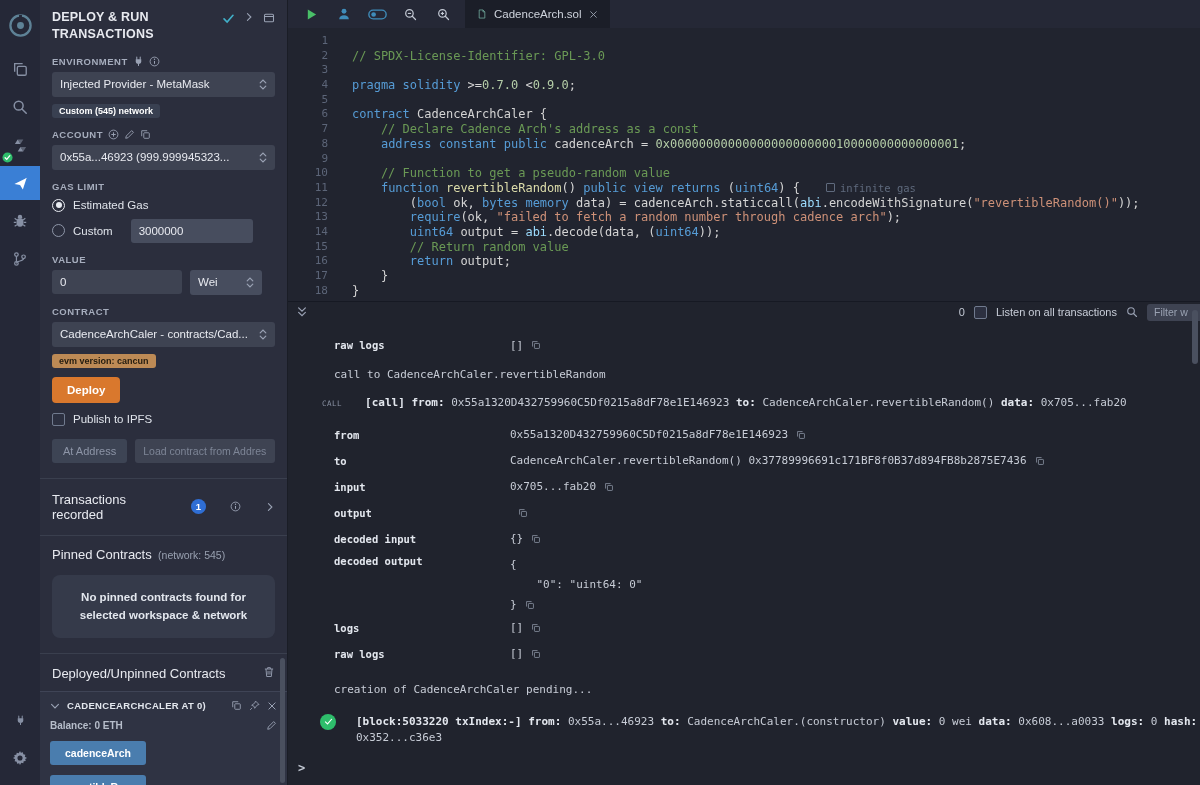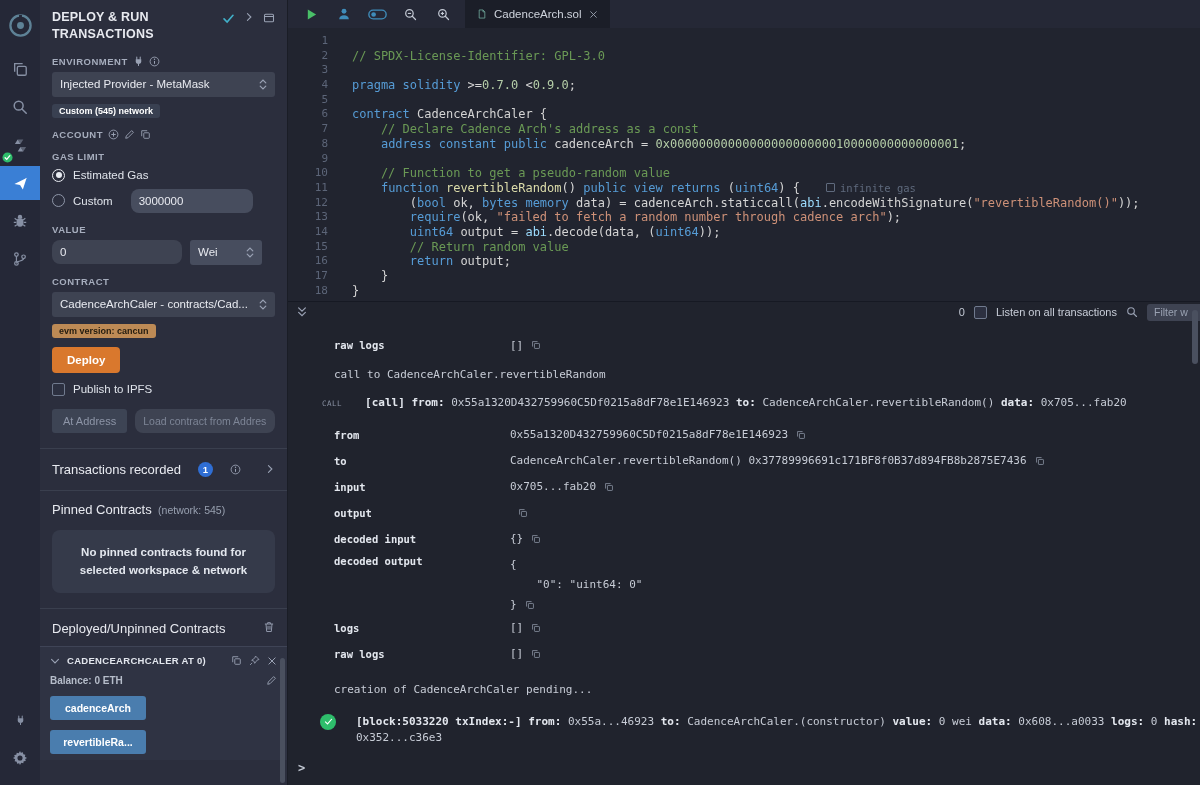--- a/index.html
+++ b/index.html
@@ -42,34 +42,34 @@
   .lbl{display:flex;align-items:center;gap:5px;margin-top:11px;font-size:9.5px;font-weight:700;letter-spacing:.5px;color:var(--muted)}
   .select{height:25px;background:var(--ctl);border-radius:3px;display:flex;align-items:center;padding:0 8px;margin-top:5px;font-size:11.5px;color:var(--txt);cursor:pointer}
   .select .txt{flex:1;white-space:nowrap;overflow:hidden}
   .select.unit{width:72px;background:var(--ctl-light)}
   .net-badge{display:inline-block;margin-top:7px;background:#394051;color:#fff;font-size:9px;font-weight:700;padding:2px 7px;border-radius:3px}
   .evm-badge{display:inline-block;margin-top:7px;background:#bd8a55;color:#231c10;font-size:9px;font-weight:700;padding:2px 7px;border-radius:3px}
   .radio-row{display:flex;align-items:center;gap:8px;margin-top:7px;font-size:11.5px;color:#dfe3ea}
   .radio{width:13px;height:13px;border:1.5px solid #8e96a8;border-radius:50%;display:inline-block;position:relative;flex:none;cursor:pointer}
   .radio.sel{border-color:#e9ecf2}
   .radio.sel::after{content:"";position:absolute;inset:2.5px;background:#e9ecf2;border-radius:50%}
-  .inp{background:var(--ctl-light);border:none;border-radius:8px;height:24px;color:var(--txt);font-size:11.5px;padding:0 8px;outline:none;font-family:inherit}
+  .inp{background:var(--ctl-light);border:none;border-radius:3px;height:24px;color:var(--txt);font-size:11.5px;padding:0 8px;outline:none;font-family:inherit}
   .inp.gas{width:122px;margin-left:10px}
   .inp.val{background:var(--ctl);width:130px}
   .inp.addr{flex:1;background:var(--ctl);font-size:10.5px;min-width:0}
   .inp::placeholder{color:#7d8596}
   .value-row{display:flex;gap:8px;margin-top:5px}
   .value-row .select{margin-top:0}
   .btn-deploy{display:inline-block;margin-top:9px;background:#d9782d;color:#fff;height:26px;line-height:26px;padding:0 15px;border-radius:4px;font-size:11.5px;font-weight:600;cursor:pointer}
   .cb{width:13px;height:13px;border:1px solid #707a8e;border-radius:2px;background:#2c3040;display:inline-block;flex:none;cursor:pointer}
   .ipfs-row{display:flex;align-items:center;gap:8px;margin-top:10px;font-size:11.5px;color:#dfe3ea}
   .ataddr-row{display:flex;gap:8px;margin-top:13px;align-items:center}
   .btn-muted{background:#3d4454;color:#8d95a7;font-size:11px;height:24px;line-height:24px;padding:0 11px;border-radius:3px;flex:none;cursor:pointer}
   .divider{height:1px;background:var(--line);margin-top:15px}
-  .tx-rec{display:flex;align-items:center;gap:17px;padding:13px 12px;font-size:13px;color:var(--txt)}
+  .tx-rec{display:flex;align-items:center;gap:24px;padding:13px 12px;font-size:13px;color:var(--txt)}
   .count-badge{min-width:15px;height:15px;border-radius:8px;background:#2f6ed4;color:#fff;font-size:9.5px;font-weight:700;display:inline-flex;align-items:center;justify-content:center;padding:0 4px}
   .section{padding:11px 12px 0}
   .sec-title .big{font-size:13px;color:var(--txt)}
   .sec-title .small{font-size:10.5px;color:#98a0b0;margin-left:3px}
   .empty-box{margin-top:13px;background:#353a4a;border-radius:8px;padding:14px 10px;text-align:center;font-size:11.5px;font-weight:700;color:#e3e7ee;line-height:1.55}
   .dep-head{display:flex;align-items:flex-start;padding:12px 12px 9px}
   .contract-card{border-top:1px solid #3f4456;background:#2f3343;padding:8px 10px 6px;margin-top:1px}
   .cc-head{display:flex;align-items:center;gap:7px;color:var(--icon)}
   .cc-title{flex:1;font-size:9.5px;font-weight:700;letter-spacing:.3px;color:#e3e7ee;white-space:nowrap;overflow:hidden}
   .cc-balance{display:flex;align-items:center;margin-top:9px;font-size:10px;font-weight:700;color:#b6bdca}
@@ -269,20 +269,29 @@
             <path d="M2.5 13.5l.8-3.3 7.9-7.9 2.5 2.5-7.9 7.9z" fill="none" stroke="currentColor" stroke-width="1.3"></path>
           </svg>
         </span>
       <span class="ic sm">
           <svg viewBox="0 0 16 16" width="11" height="11">
             <rect x="5.5" y="5.5" width="8" height="8" rx="1" fill="none" stroke="currentColor" stroke-width="1.3"></rect>
             <path d="M10.5 2.5h-8v8" fill="none" stroke="currentColor" stroke-width="1.3"></path>
           </svg>
         </span>
     </div>
+    <div class="select">
+      <span class="txt">0x55a...46923 (999.999945323...</span>
+      <span class="ic">
+          <svg viewBox="0 0 10 16" width="8" height="13">
+            <path d="M1.5 6L5 2.5 8.5 6" fill="none" stroke="currentColor" stroke-width="1.5" stroke-linecap="round"></path>
+            <path d="M1.5 10L5 13.5 8.5 10" fill="none" stroke="currentColor" stroke-width="1.5" stroke-linecap="round"></path>
+          </svg>
+        </span>
+    </div>
 
     <div class="lbl">GAS LIMIT</div>
     <div class="radio-row">
       <span class="radio sel"></span>
       <span>Estimated Gas</span>
     </div>
     <div class="radio-row">
       <span class="radio"></span>
       <span>Custom</span>
       <input class="inp gas" value="3000000" style="">

